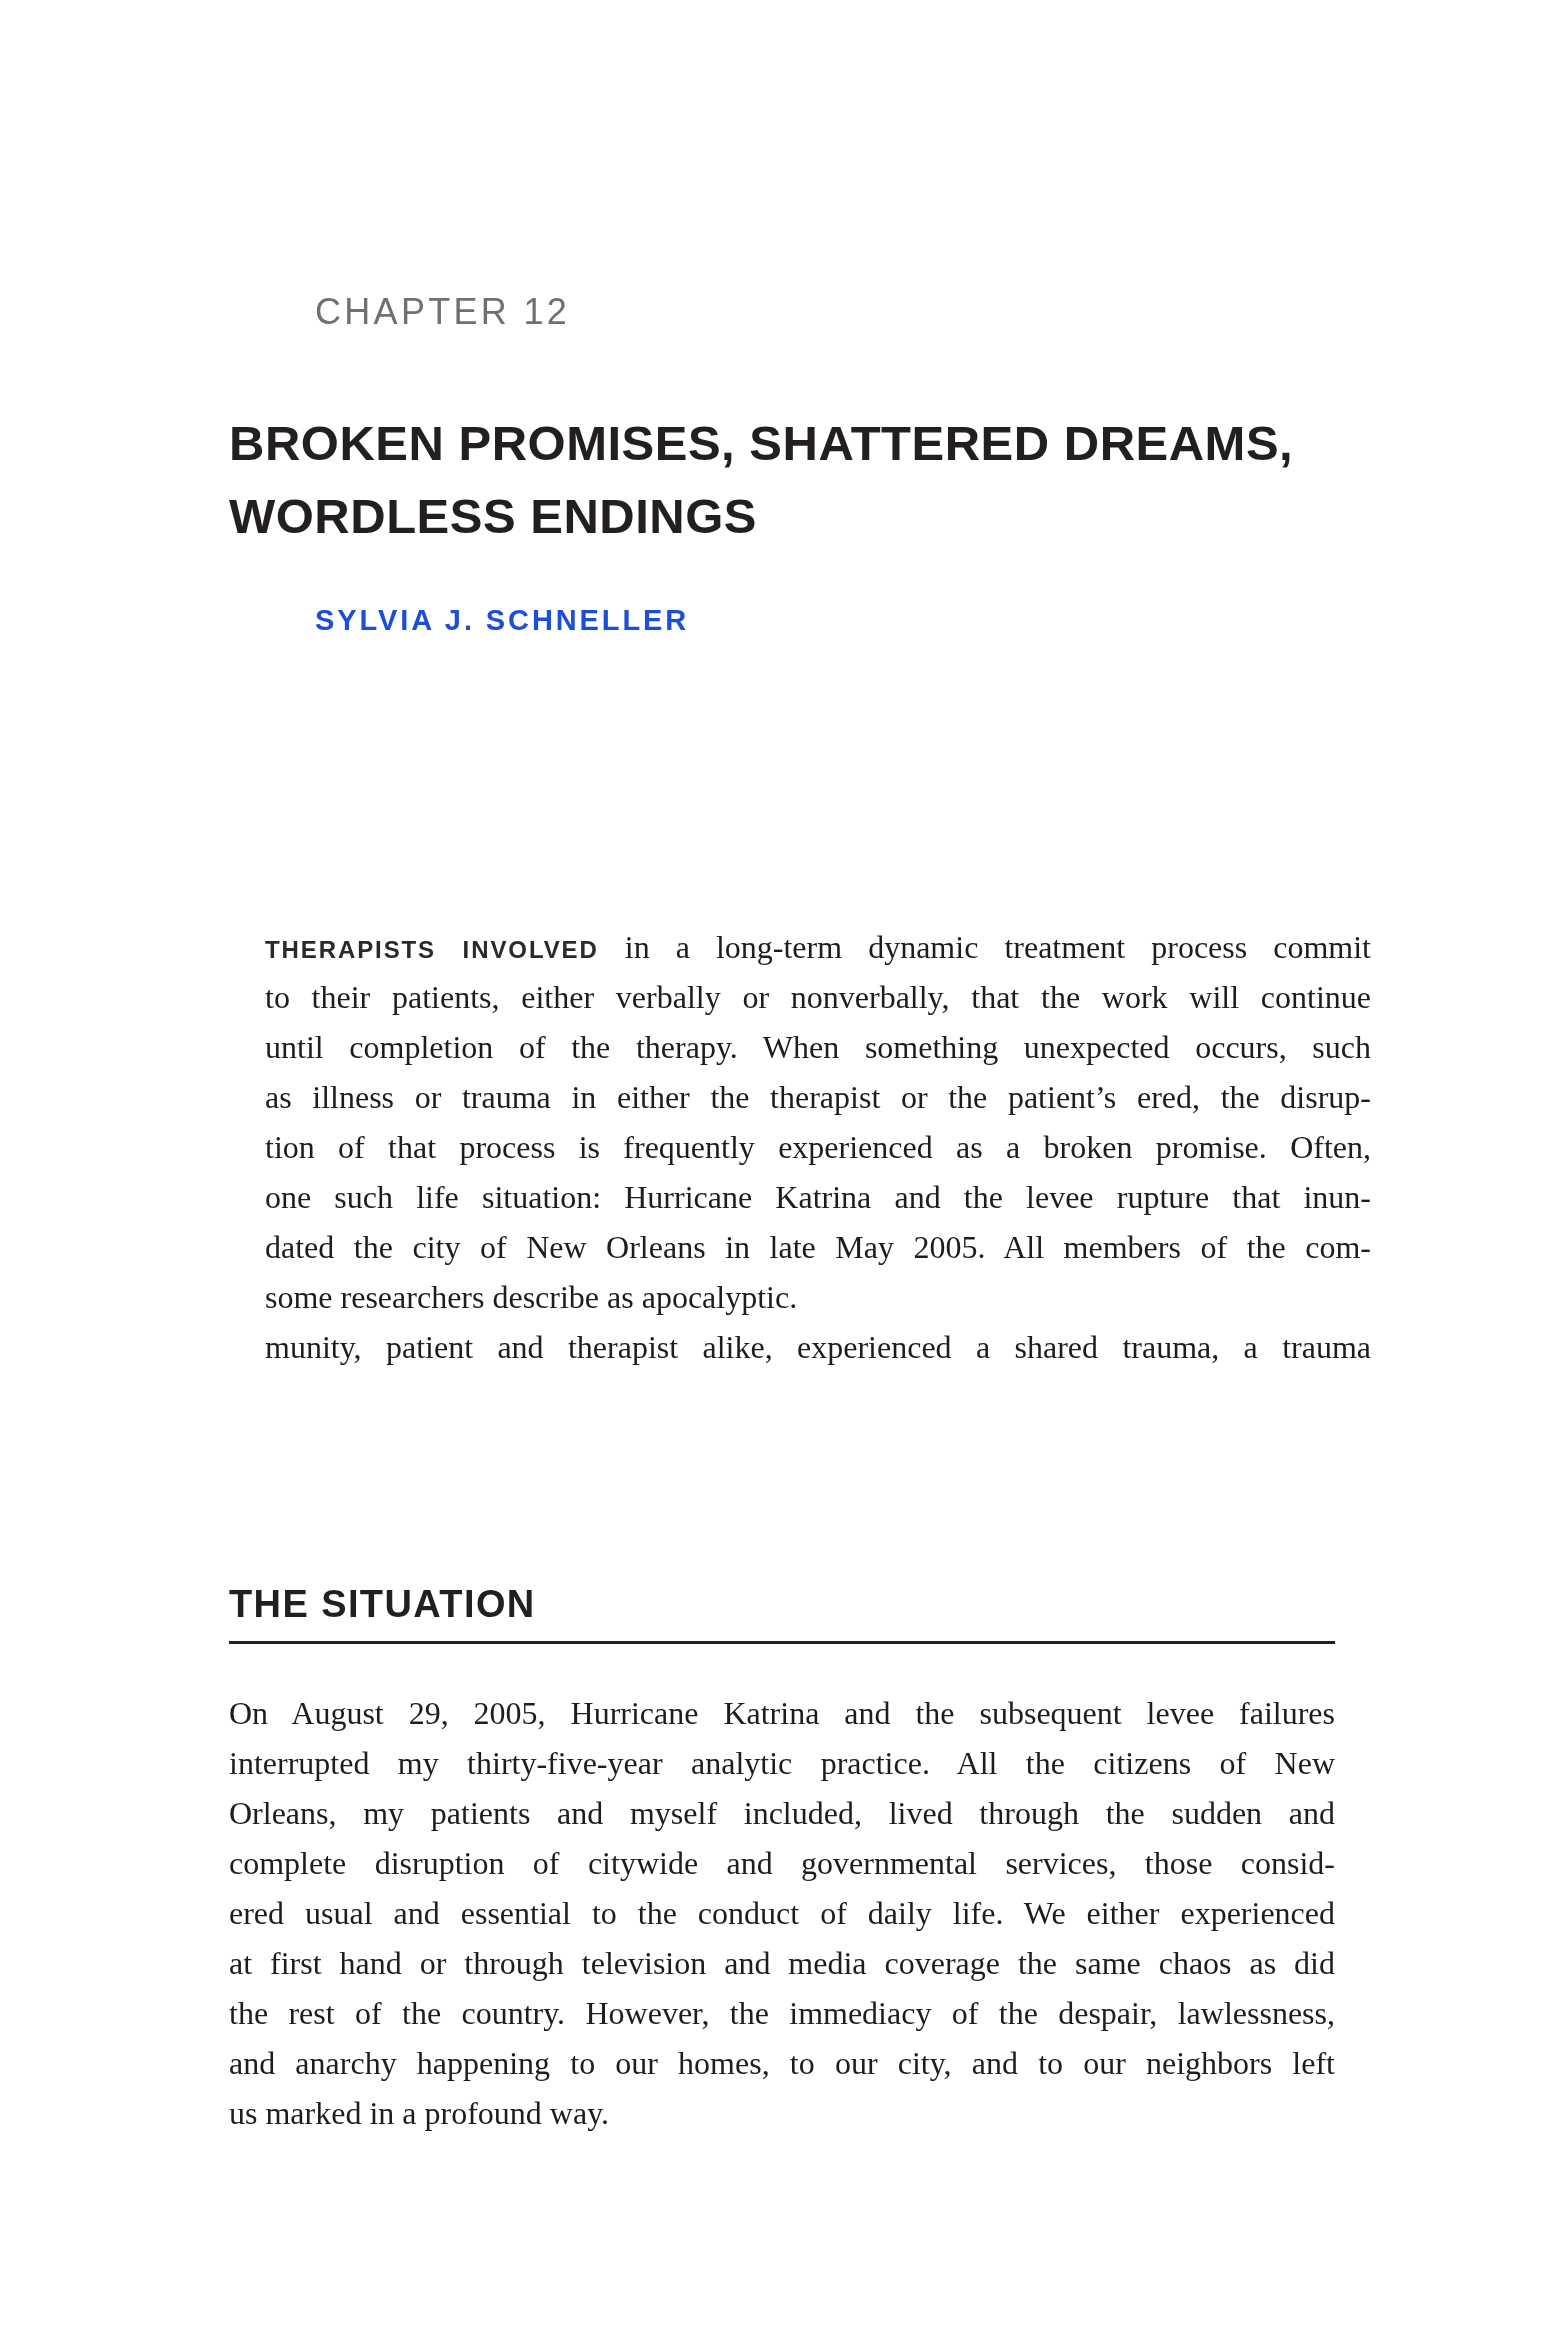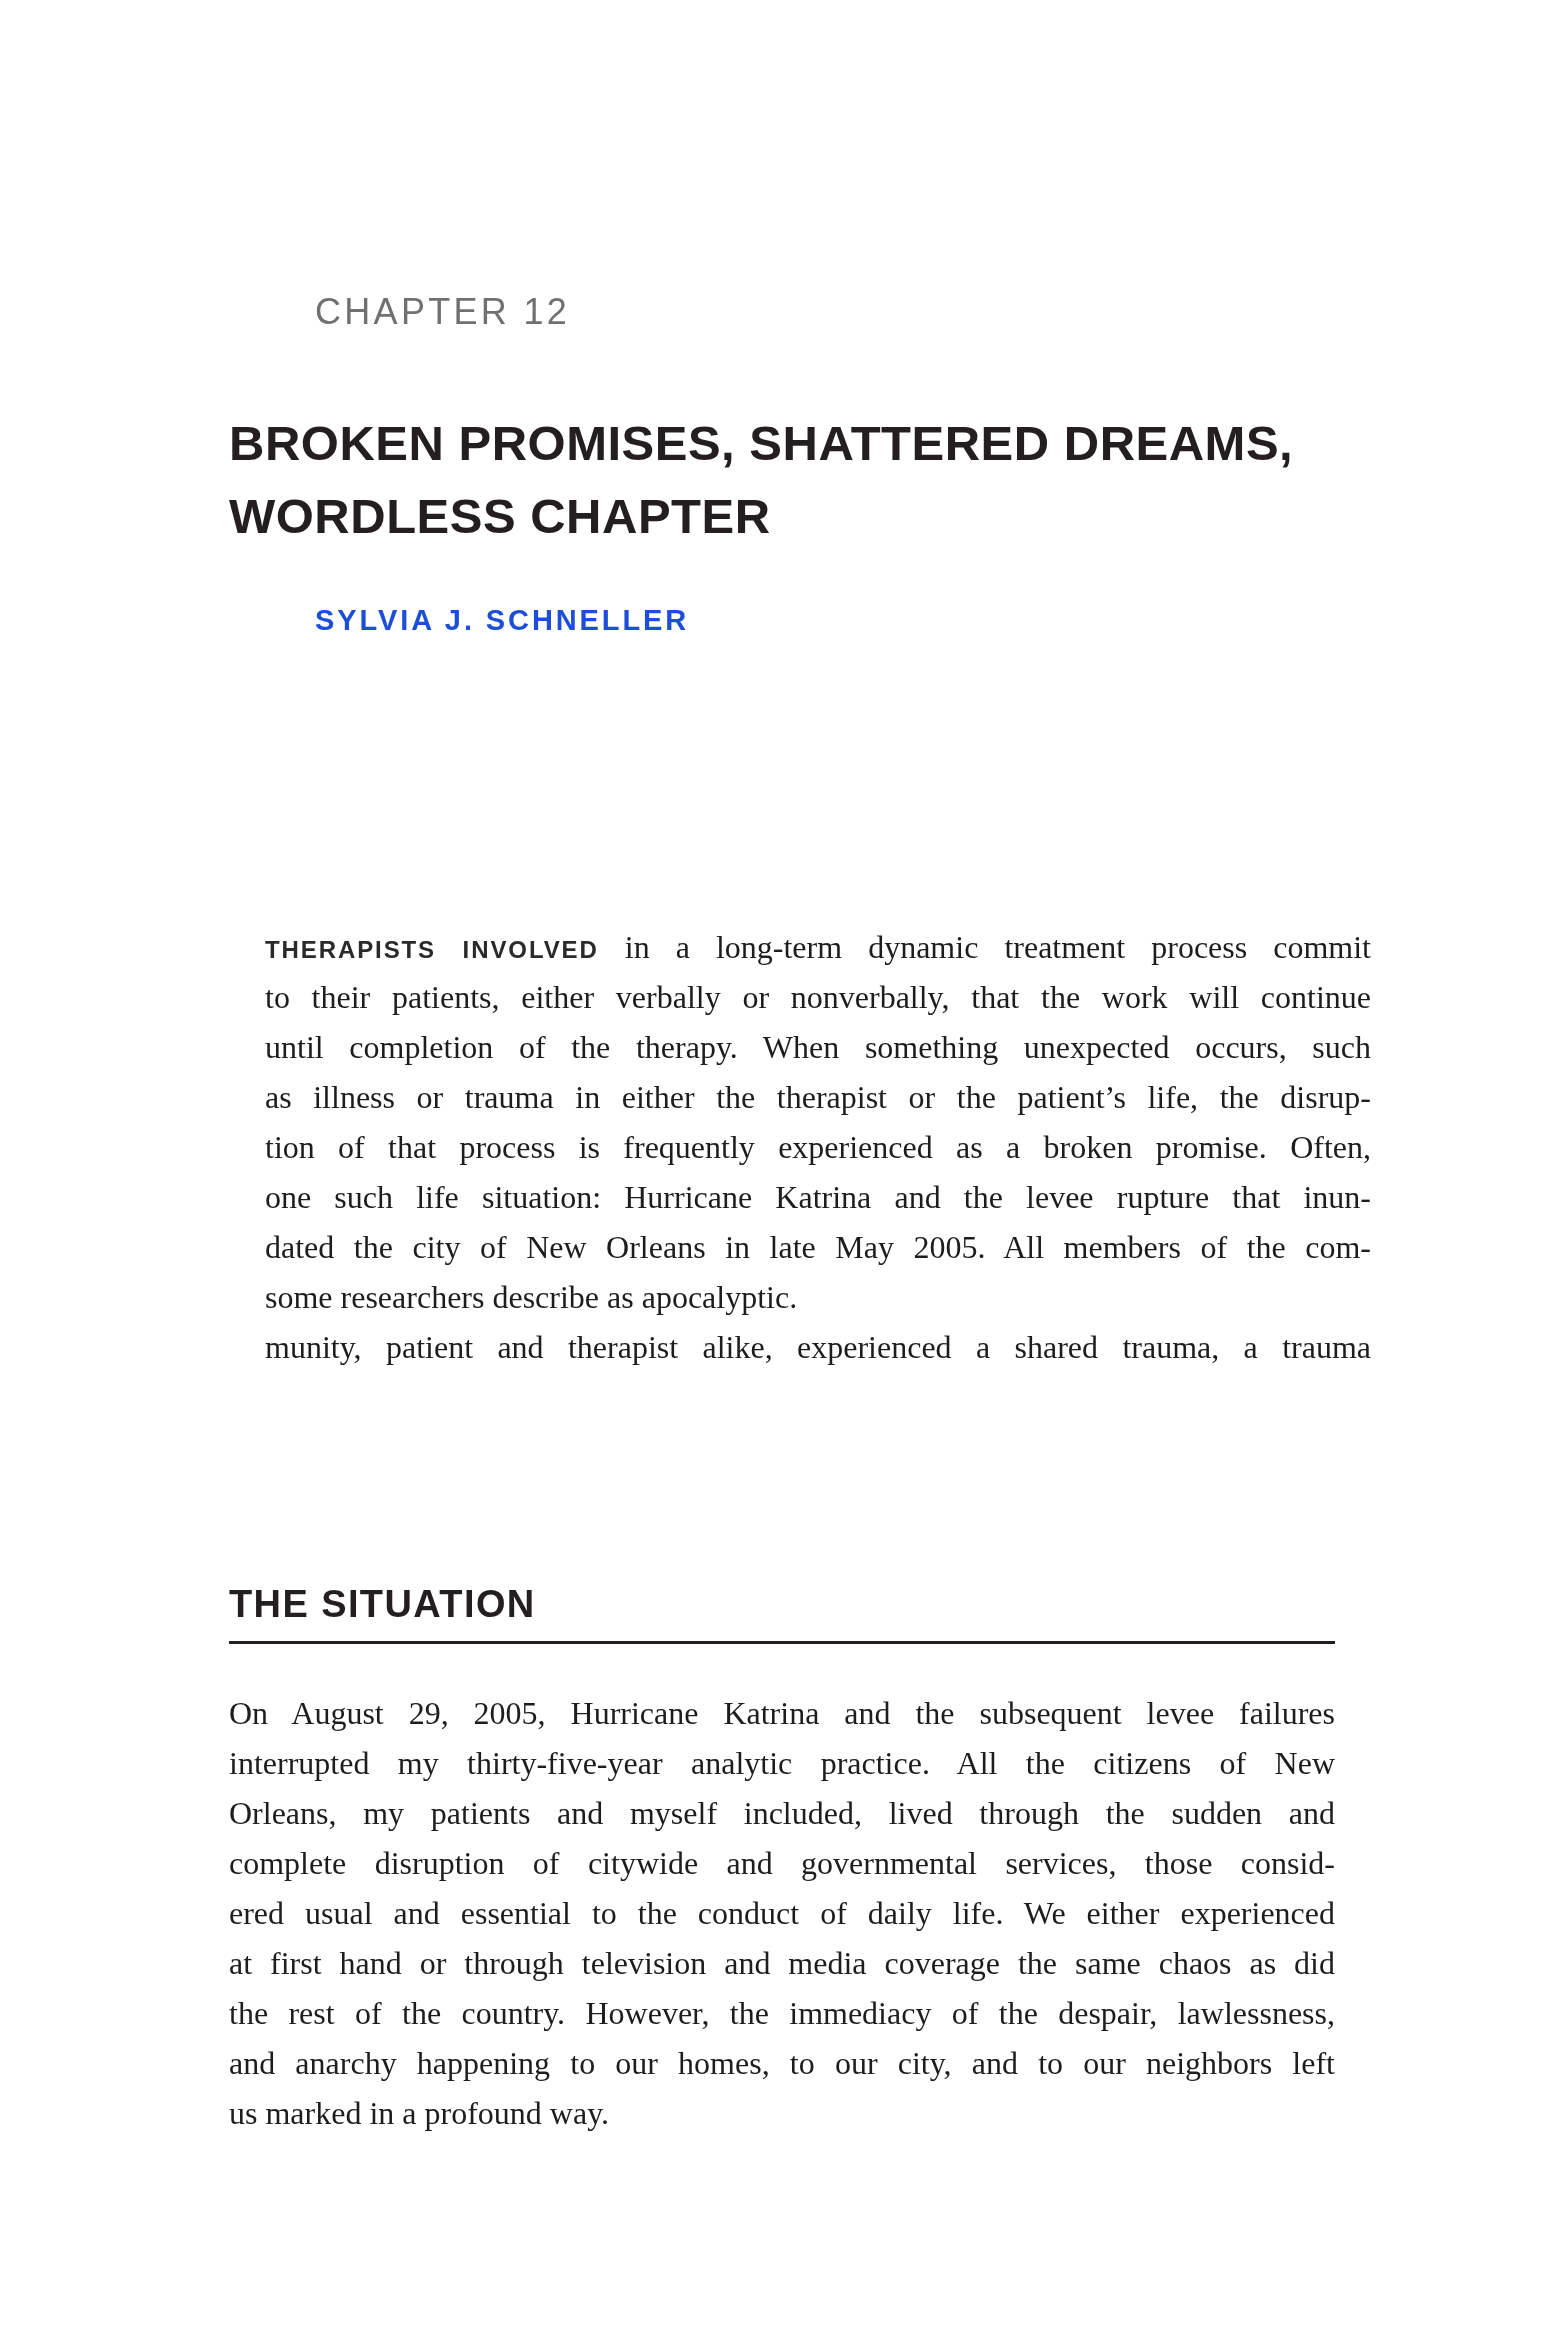--- a/index.html
+++ b/index.html
@@ -88,30 +88,30 @@
 </style>
 </head>
 <body>
 
 <div class="page">
 
   <div class="chapter-label">CHAPTER 12</div>
 
   <h1 class="title">
     <span class="title-line">BROKEN PROMISES, SHATTERED DREAMS,</span>
-    <span class="title-line">WORDLESS CHAPTER</span>
+    <span class="title-line">WORDLESS ENDINGS</span>
   </h1>
 
   <div class="author">SYLVIA J. SCHNELLER</div>
 
   <div class="para para-intro">
     <div class="line"><span class="lead-in">THERAPISTS INVOLVED</span><span> in a long-term dynamic treatment process commit</span></div>
     <div class="line">to their patients, either verbally or nonverbally, that the work will continue</div>
     <div class="line">until completion of the therapy. When something unexpected occurs, such</div>
-    <div class="line">as illness or trauma in either the therapist or the patient’s life, the disrup-</div>
+    <div class="line">as illness or trauma in either the therapist or the patient’s ered, the disrup-</div>
     <div class="line">tion of that process is frequently experienced as a broken promise. Often,</div>
     <div class="line">one such life situation: Hurricane Katrina and the levee rupture that inun-</div>
     <div class="line">dated the city of New Orleans in late May 2005. All members of the com-</div>
     <div class="line last">some researchers describe as apocalyptic.</div>
     <div class="line">munity, patient and therapist alike, experienced a shared trauma, a trauma</div>
   </div>
 
   <h2 class="section-heading">THE SITUATION</h2>
   <div class="section-rule"></div>
 

